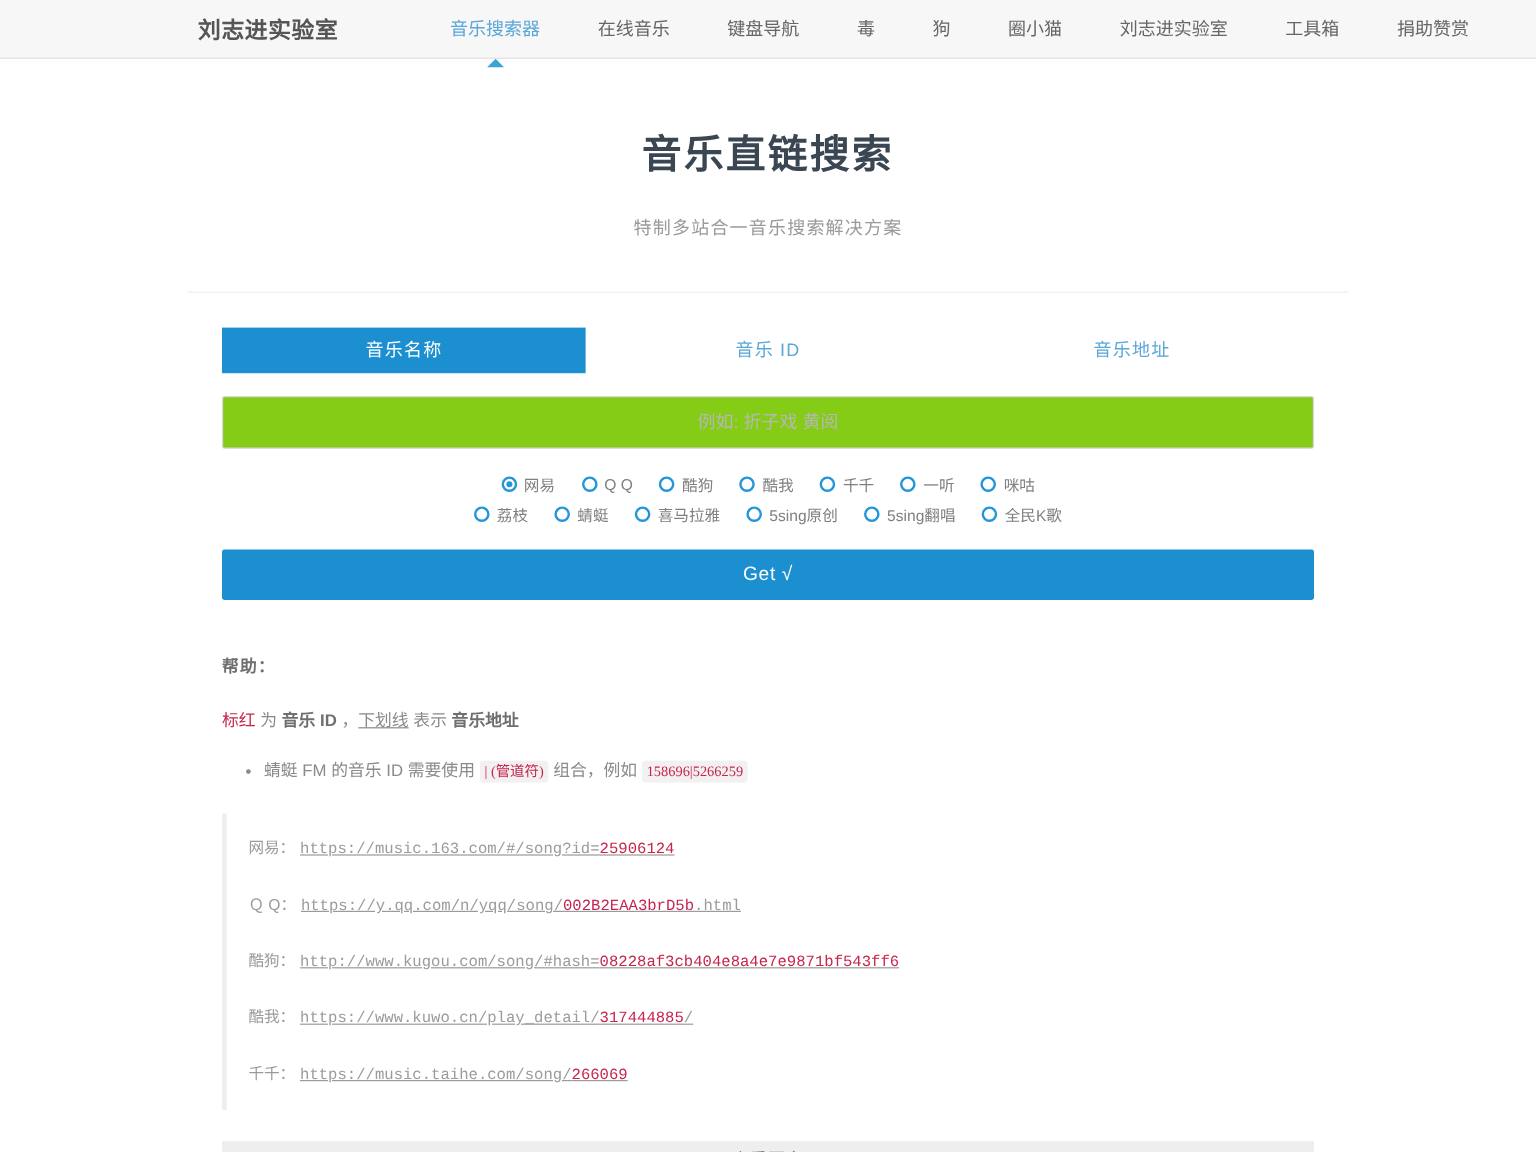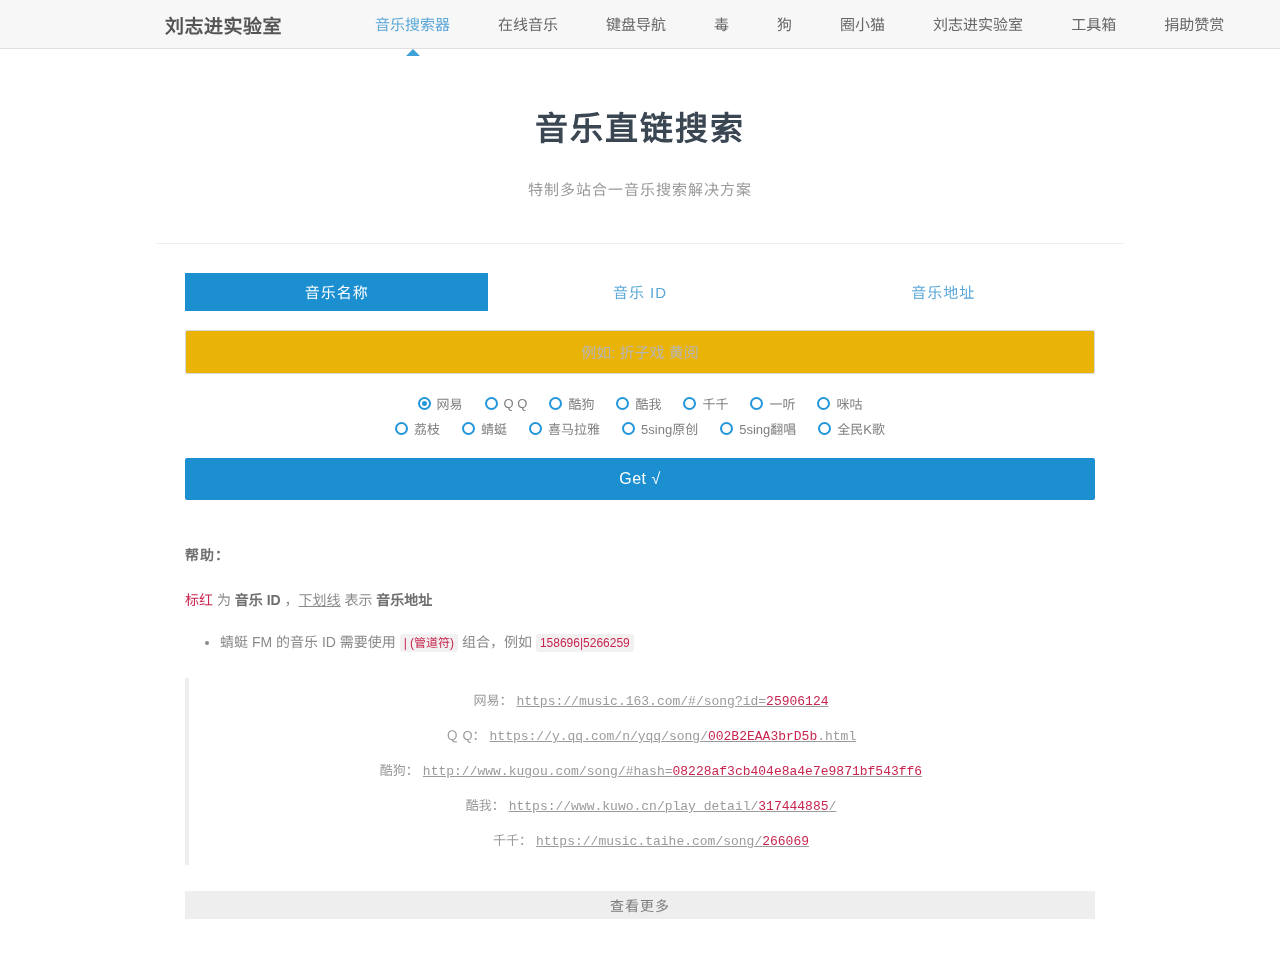--- a/index.html
+++ b/index.html
@@ -115,21 +115,21 @@
     background: #1b8fd0;
     color: #ffffff;
   }
 
   
   .search-wrap { margin-top: 19px; }
   .search-input {
     width: 100%;
     height: 44px;
     border: 1px solid #d8d8d8;
-    background: #eab308;
+    background: #84cc16;
     font-size: 15px;
     text-align: center;
     color: #333;
     outline: none;
     font-family: inherit;
     border-radius: 2px;
   }
   .search-input::placeholder { color: #b7b7b7; }
 
   
@@ -213,42 +213,41 @@
     padding-left: 35px;
     list-style: disc;
   }
   .help-list li {
     font-size: 14px;
     color: #8a8a8a;
     line-height: 22px;
   }
   .help-list li::marker { color: #8a8a8a; }
   code.inline {
-    font-family: Liberation Sans, sans-serif;
+    font-family: Liberation Serif, serif;
     font-size: 12px;
     color: #c7254e;
     background: #f2f0f1;
     padding: 2px 4px;
     border-radius: 3px;
   }
 
   
   .examples {
     margin-top: 24px;
     border-left: 4px solid #eeeeee;
     padding: 6px 0 6px 18px;
   }
   .example-row {
     font-size: 13px;
     color: #9b9b9b;
-    line-height: 16px;
+    line-height: 28px;
     padding: 9px 0;
     font-family: "Liberation Mono", "DejaVu Sans Mono", monospace;
     white-space: nowrap;
-    text-align: center;
   }
   .example-row .site {
     font-family: "Liberation Sans", "DejaVu Sans", sans-serif;
     color: #9b9b9b;
     font-size: 13px;
   }
   .example-row .url {
     text-decoration: underline;
     color: #9b9b9b;
     margin-left: 4px;

